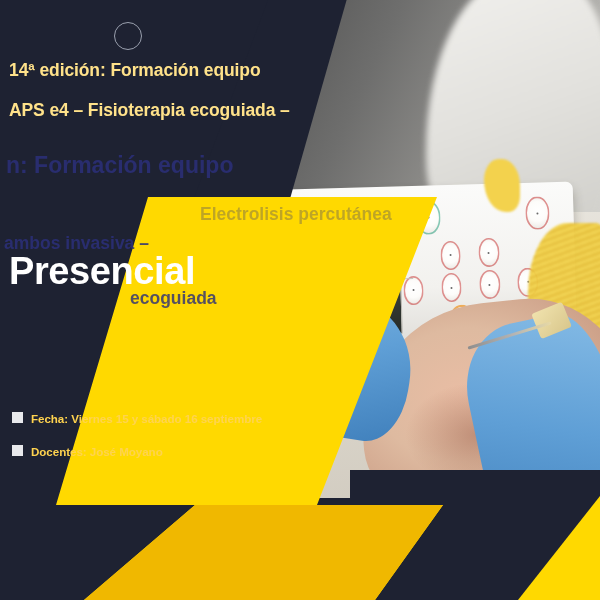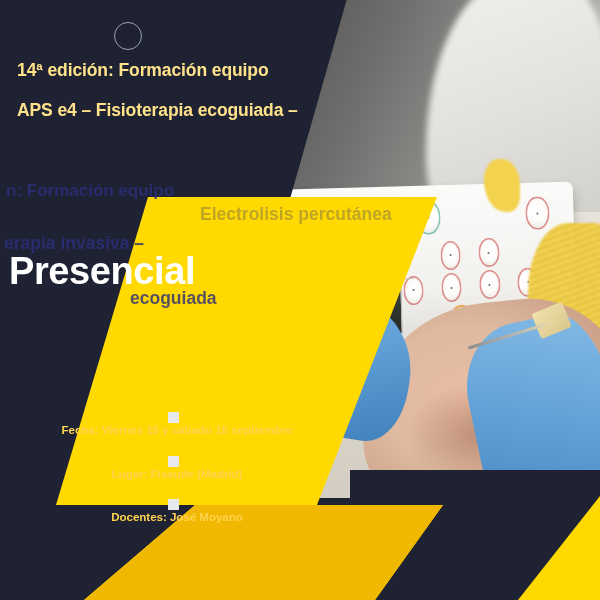--- a/index.html
+++ b/index.html
@@ -272,21 +272,20 @@
     border: 1.6px solid #9aa0ae;
     border-radius: 50%;
   }
 
   
   .title-block {
     position: absolute;
     left: 9px;
     top: 62px;
     width: 330px;
-    margin-left: 8px;
   }
   .title-line {
     font-size: 17.5px;
     font-weight: bold;
     color: #ffe28a;
     line-height: 1;
     margin-bottom: 22px;
     white-space: nowrap;
     letter-spacing: -.1px;
   }
@@ -302,24 +301,22 @@
   }
 
   .details {
     position: absolute;
     left: 12px;
     top: 412px;
     width: 330px;
   }
   .detail-row {
     display: flex;
-    align-items: center;
     margin-bottom: 19.5px;
     white-space: nowrap;
-    flex-direction: column;
   }
   .bullet {
     width: 11px;
     height: 11px;
     background: #e8e9ec;
     margin-right: 8px;
     flex: none;
   }
   .detail-text {
     font-size: 11.6px;
@@ -402,42 +399,38 @@
   <div class="navy-panel"></div>
   <div class="navy-bottom"></div>
   <div class="navy-right-bottom"></div>
 
   <div class="chevron">
     <div class="chev-main"></div>
     <div class="chev-dark"></div>
   </div>
   <div class="corner-tri"></div>
 
-  <div class="ghost ghost-blue" style="left:6px; top:181px; font-size:17px;">n: Formación equipo</div>
-  <div class="ghost ghost-blue" style="left:4px; top:233px; font-size:17.5px;">erapia invasiva –</div>
+  <div class="ghost ghost-blue" style="left:6px; top:152px; font-size:23px;">n: Formación equipo</div>
+  <div class="ghost ghost-blue" style="left:4px; top:233px; font-size:17.5px;">ambos invasiva –</div>
   <div class="ghost ghost-navy-on-yellow" style="left:200px; top:204px; font-size:17.5px; opacity:.3;">Electrolisis percutánea</div>
   <div class="ghost ghost-navy-on-yellow" style="left:130px; top:288px; font-size:17.5px;">ecoguiada</div>
 
   <div class="circle-mark"></div>
 
   <div class="title-block">
     <div class="title-line">14ª edición: Formación equipo</div>
     <div class="title-line">APS e4 – Fisioterapia ecoguiada –</div>
   </div>
 
   <div class="presencial">Presencial</div>
 
   <div class="details">
     <div class="detail-row">
       <span class="bullet"></span>
       <span class="detail-text">Fecha: Viernes 15 y sábado 16 septiembre</span>
     </div>
     <div class="detail-row">
       <span class="bullet"></span>
-      <span class="detail-text">Lugar: Fisaude (Madrid)</span>
-    </div>
-    <div class="detail-row">
-      <span class="bullet"></span>
       <span class="detail-text">Docentes: José Moyano</span>
     </div>
   </div>
 
 </div>
 
 </body></html>

